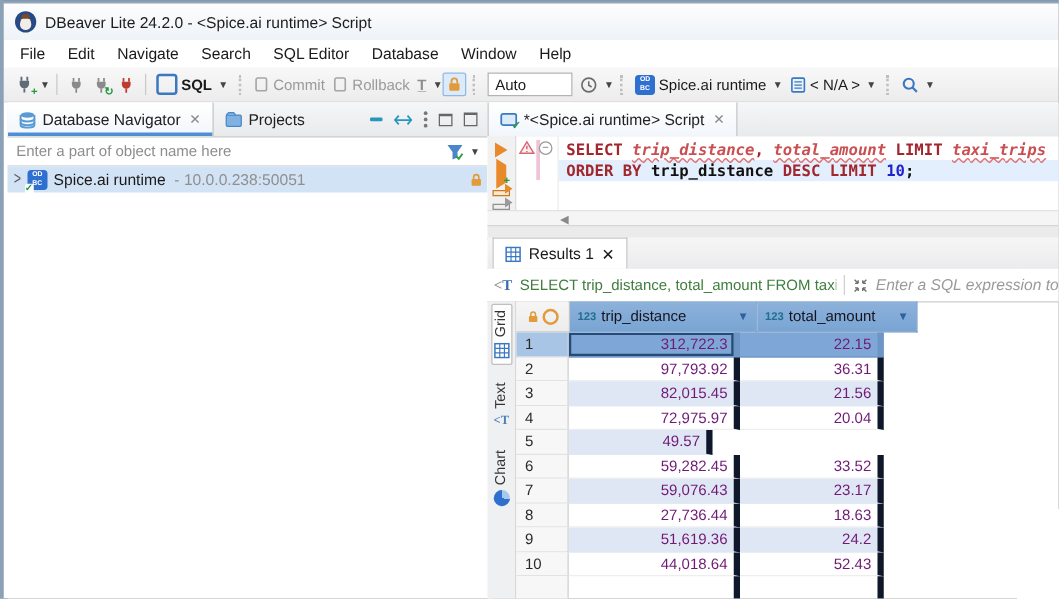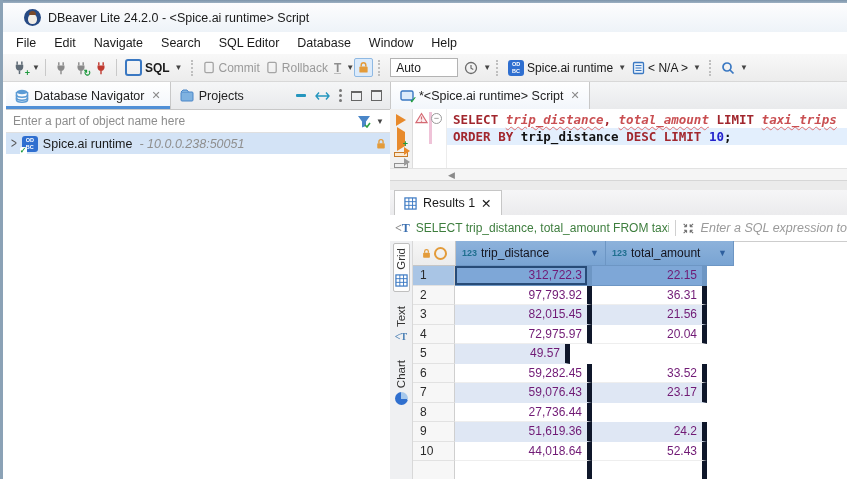--- a/index.html
+++ b/index.html
@@ -3,21 +3,21 @@
 <meta charset="utf-8">
 <style>
   html,body{margin:0;padding:0;background:#555;}
   .screen{position:relative;width:847px;height:479px;background:#fff;overflow:hidden;
     font-family:"Liberation Sans",sans-serif;font-size:12px;color:#1a1a1a;}
   .edge-top{position:absolute;left:0;top:0;right:0;height:3px;background:linear-gradient(180deg,#7d95ab,#9db0c2);}
   .edge-left{position:absolute;left:0;top:0;width:3px;bottom:0;background:#8ba2b6;}
 
   
   .titlebar{position:absolute;left:3px;top:3px;right:0;height:29px;background:linear-gradient(180deg,#fdfdfe,#eef3f8);
-    display:flex;align-items:center;gap:7px;padding-left:21px;font-size:12.5px;color:#1c1c1c;}
+    display:flex;align-items:center;gap:7px;padding-left:9px;font-size:12.5px;color:#1c1c1c;}
   .app-icon{width:17px;height:17px;border-radius:50%;background:#274a84;position:relative;flex:none;}
   .app-icon::after{content:"";position:absolute;left:4px;top:5px;width:9px;height:10px;border-radius:50% 50% 45% 45%;background:#f2ede6;}
   .app-icon::before{content:"";position:absolute;left:5px;top:2px;width:7px;height:4px;border-radius:4px 4px 0 0;background:#7a4a2b;z-index:1;}
   .menubar{position:absolute;left:3px;top:32px;right:0;height:22px;background:#fff;display:flex;align-items:center;padding-left:4px;font-size:12.5px;}
   .menu-item{padding:3px 9px;cursor:default;}
   .toolbar{position:absolute;left:3px;top:54px;right:0;height:27px;background:linear-gradient(#f8f8f8,#ececec);
     border-bottom:1px solid #d8d8d8;display:flex;align-items:center;padding-left:6px;}
   .tbtn{display:flex;align-items:center;gap:3px;padding:2px 3px;border-radius:2px;}
   .tsep{width:1px;height:17px;background:#c9c9c9;margin:0 5px;flex:none;}
   .tdots{width:2px;height:16px;border-left:2px dotted #bfbfbf;margin:0 5px;flex:none;}
@@ -46,21 +46,21 @@
   .ico-dots i{width:3px;height:3px;background:#777;border-radius:50%;}
   .ico-restore{width:9px;height:7px;border:1px solid #666;border-top:2px solid #666;}
   .ico-maxi{width:9px;height:8px;border:1px solid #666;border-top:2px solid #666;}
 
   .nav-filter{height:22px;border-bottom:1px solid #e0e0e0;display:flex;align-items:center;}
   .nav-filter input{flex:1;border:none;outline:none;font:12px "Liberation Sans",sans-serif;color:#444;padding:0 7px;}
   .nav-filter input::placeholder{color:#8d8d8d;}
   .funnel-wrap{display:flex;align-items:center;gap:3px;padding-right:7px;}
   .tree-row{height:21px;background:#d3e3f6;display:flex;align-items:center;gap:5px;padding:0 5px;font-size:12.5px;}
   .tree-chevron{color:#555;font-size:10px;transform:scaleY(1.4);}
-  .tree-addr{color:#8f8f8f;font-style:italic;margin-left:2px;}
+  .tree-addr{color:#8f8f8f;margin-left:2px;}
 
   
   .editor-body{position:absolute;left:0;top:27px;right:0;height:59px;display:flex;background:#fff;}
   .toolstrip{width:22px;background:#f1f1f1;border-right:1px solid #dcdcdc;display:flex;flex-direction:column;align-items:center;padding-top:5px;gap:6px;flex:none;}
   .play{width:0;height:0;border-left:10px solid #e88a2b;border-top:6px solid transparent;border-bottom:6px solid transparent;}
   .play-wrap{position:relative;}
   .play-plus{position:absolute;right:-3px;bottom:-3px;color:#1f9a3f;font-size:9px;font-weight:bold;line-height:1;}
   .script-ic{width:12px;height:13px;border:1px solid #c77b28;background:#fbe9d2;position:relative;}
   .script-ic::after{content:"";position:absolute;right:-3px;bottom:1px;width:0;height:0;border-left:6px solid #e88a2b;border-top:4px solid transparent;border-bottom:4px solid transparent;}
   .script-ic.gray{border-color:#909090;background:#eee;}
@@ -441,20 +441,21 @@
                 <div class="dcell c2">33.52</div>
               </div>
               <div class="grow stripe">
                 <div class="ncell">7</div>
                 <div class="dcell c1">59,076.43</div>
                 <div class="dcell c2">23.17</div>
               </div>
               <div class="grow">
                 <div class="ncell">8</div>
                 <div class="dcell c1">27,736.44</div>
+                <div class="dcell c2">18.63</div>
               </div>
               <div class="grow stripe">
                 <div class="ncell">9</div>
                 <div class="dcell c1">51,619.36</div>
                 <div class="dcell c2">24.2</div>
               </div>
               <div class="grow">
                 <div class="ncell">10</div>
                 <div class="dcell c1">44,018.64</div>
                 <div class="dcell c2">52.43</div>

